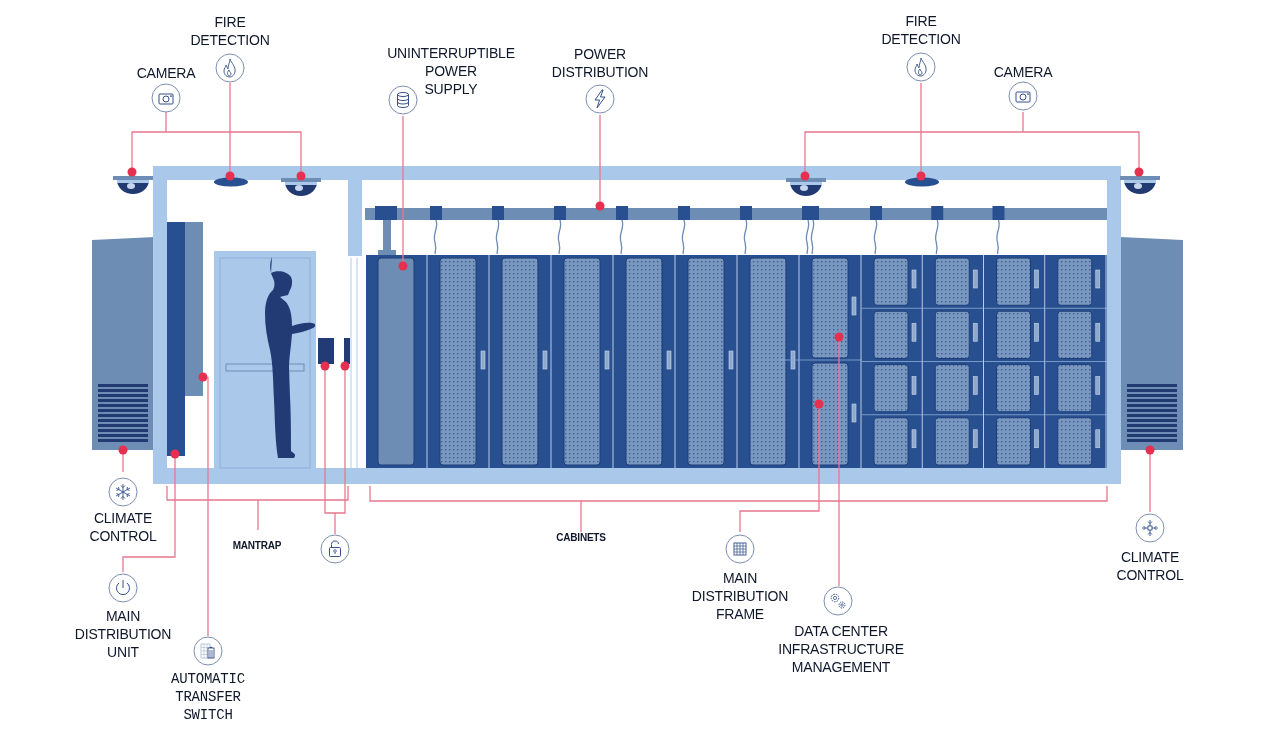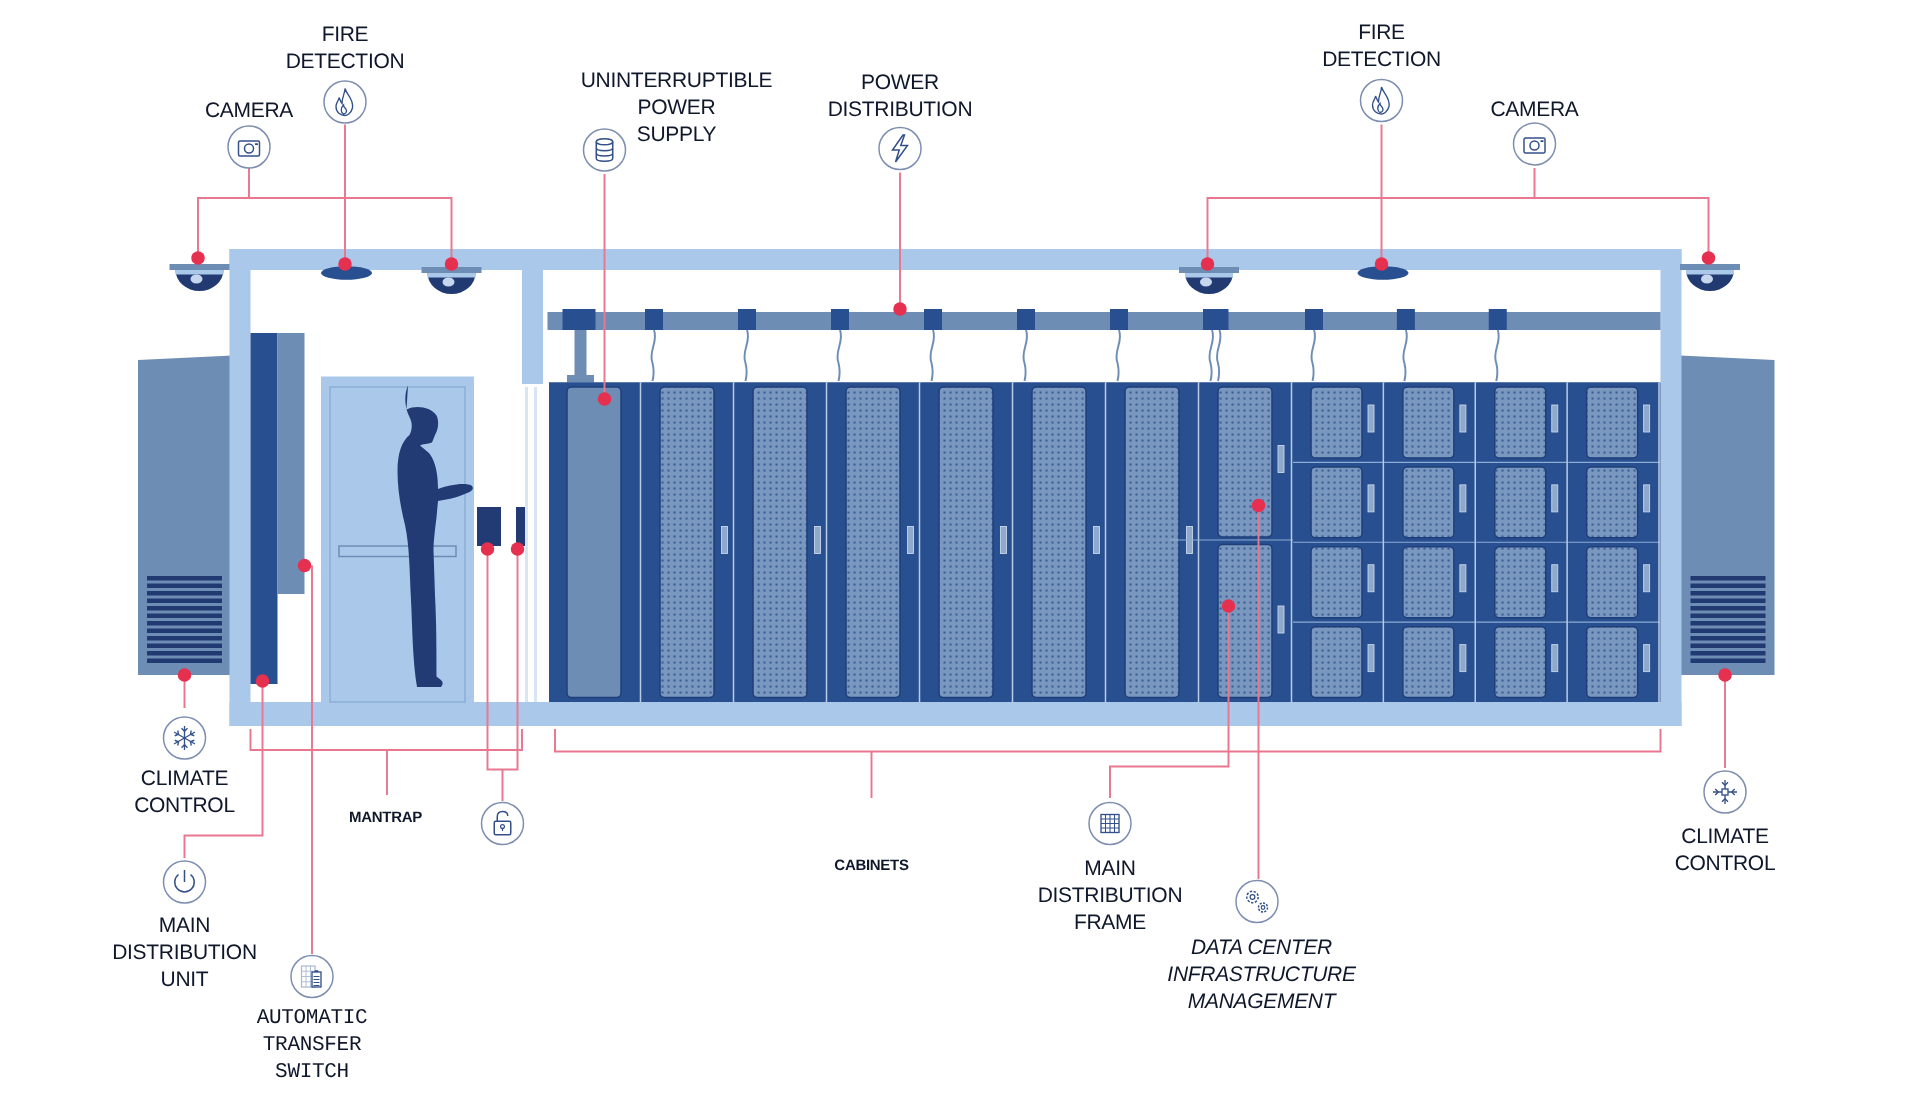--- a/index.html
+++ b/index.html
@@ -358,29 +358,29 @@
   <div class="lbl" style="left:73px;top:607px;width:100px;">
       <span>MAIN</span>
       <span>DISTRIBUTION</span>
       <span>UNIT</span>
     </div>
   <div class="lbl" style="left:158px;top:670px;width:100px;font-family:Liberation Mono, monospace;">
       <span>AUTOMATIC</span>
       <span>TRANSFER</span>
       <span>SWITCH</span>
     </div>
-  <div class="lbl bold" style="left:530px;top:569px;width:102px;">
+  <div class="lbl bold" style="left:530px;top:529px;width:102px;">
       <span>CABINETS</span>
     </div>
   <div class="lbl" style="left:690px;top:569px;width:100px;">
       <span>MAIN</span>
       <span>DISTRIBUTION</span>
       <span>FRAME</span>
     </div>
-  <div class="lbl" style="left:774px;top:622px;width:134px;font-style:italic;">
+  <div class="lbl" style="left:774px;top:622px;width:134px;">
       <span>DATA CENTER</span>
       <span>INFRASTRUCTURE</span>
       <span>MANAGEMENT</span>
     </div>
   <div class="lbl" style="left:1105px;top:548px;width:90px;">
       <span>CLIMATE</span>
       <span>CONTROL</span>
     </div>
 
   

